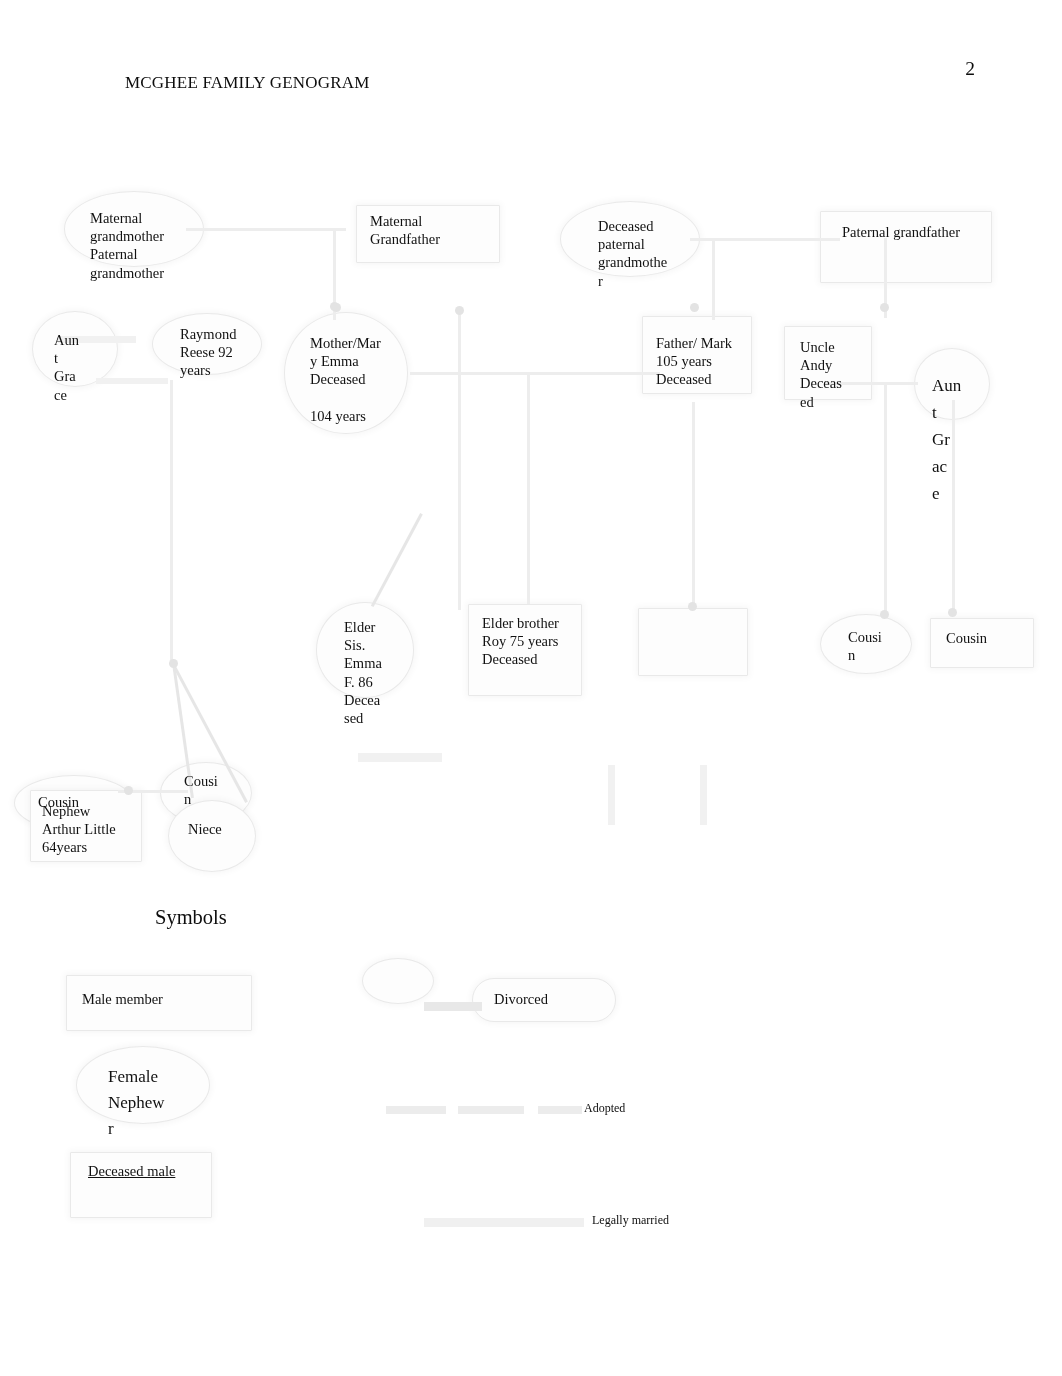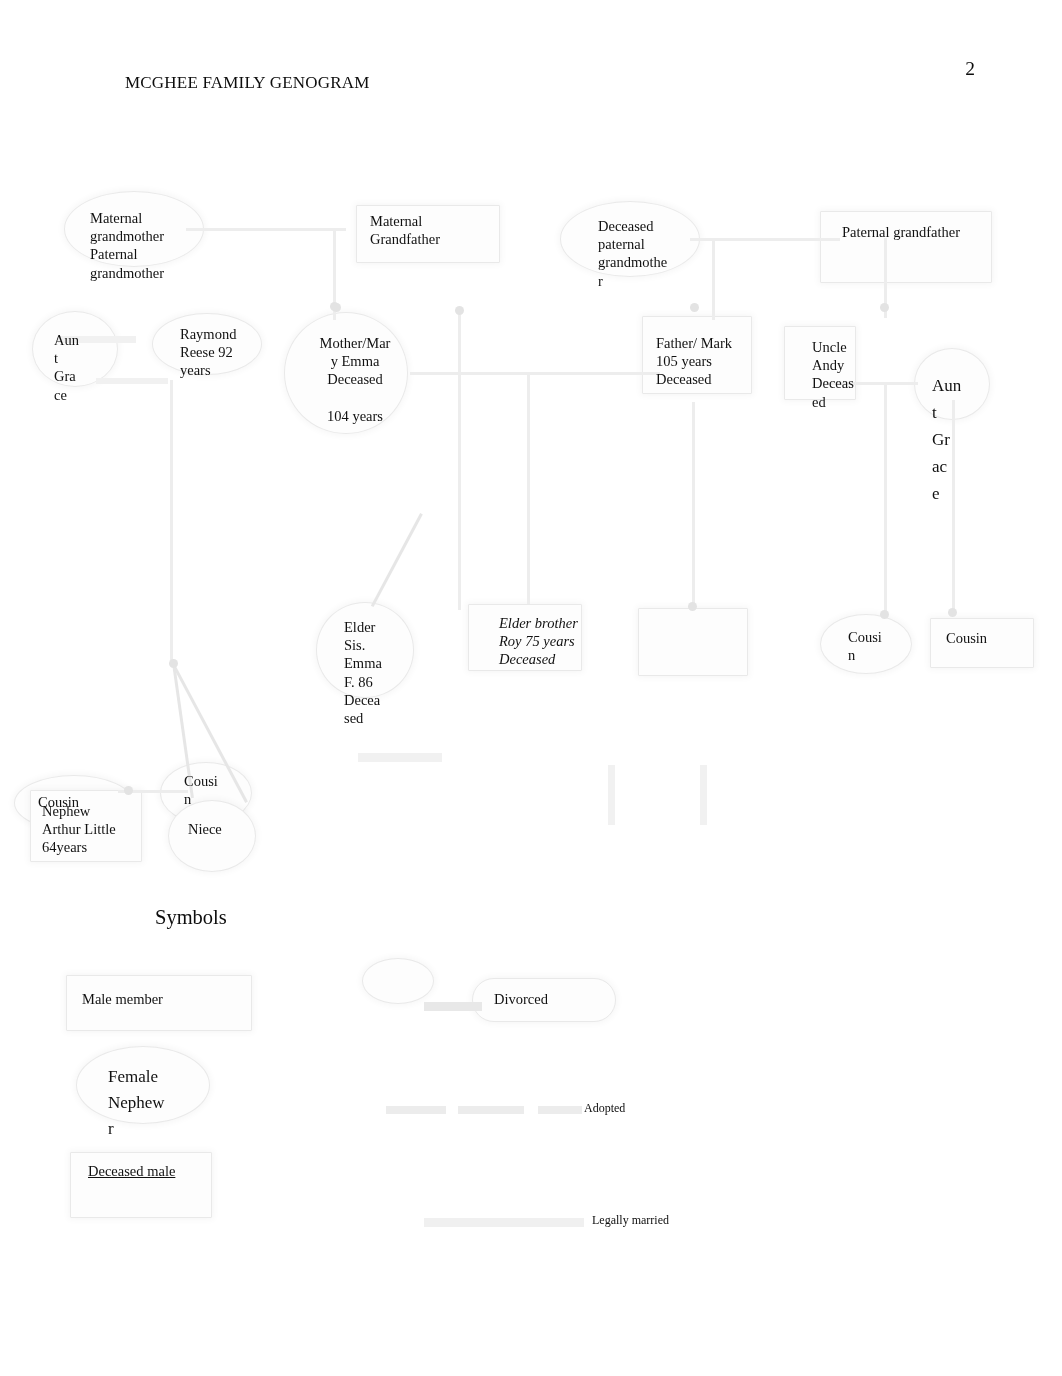--- a/index.html
+++ b/index.html
@@ -230,35 +230,35 @@
 
     <div class="node" style="left:152px; top:313px; width:110px; height:62px; padding:12px 0 0 28px;">
       <div class="shape oval"></div>
       <div class="label" style="width:72px;">Raymond
 Reese 92
 years</div>
     </div>
 
     <div class="node" style="left:284px; top:312px; width:124px; height:122px; padding:22px 0 0 26px;">
       <div class="shape oval"></div>
-      <div class="label" style="width:90px;text-align:center;">Mother/Mar
+      <div class="label" style="width:90px;">Mother/Mar
 y Emma
 Deceased
 
 104  years</div>
     </div>
 
     <div class="node" style="left:642px; top:316px; width:110px; height:78px; padding:18px 0 0 14px;">
       <div class="shape box"></div>
       <div class="label" style="white-space:pre; width:110px;">Father/ Mark
 105 years
 Deceased</div>
     </div>
 
-    <div class="node" style="left:784px; top:326px; width:72px; height:74px; padding:12px 0 0 28px;">
+    <div class="node" style="left:784px; top:326px; width:88px; height:74px; padding:12px 0 0 16px;">
       <div class="shape box"></div>
       <div class="label" style="width:56px;">Uncle
 Andy
 Deceas
 ed</div>
     </div>
 
     <div class="node" style="left:914px; top:348px; width:76px; height:72px; padding:24px 0 0 18px;">
       <div class="shape oval"></div>
       <div class="label" style="width:26px; font-size:17px; line-height:27px;">Aun
@@ -271,21 +271,21 @@
     <div class="node" style="left:316px; top:602px; width:98px; height:96px; padding:16px 0 0 28px;">
       <div class="shape oval"></div>
       <div class="label" style="width:48px;">Elder
 Sis.
 Emma
 F.   86
 Decea
 sed</div>
     </div>
 
-    <div class="node" style="left:468px; top:604px; width:114px; height:67px; padding:10px 0 0 31px;font-style:italic;">
+    <div class="node" style="left:468px; top:604px; width:114px; height:92px; padding:10px 0 0 14px;">
       <div class="shape box"></div>
       <div class="label" style="white-space:pre; width:120px;">Elder brother
 Roy 75 years
 Deceased</div>
     </div>
 
     <div class="node" style="left:638px; top:608px; width:110px; height:68px;">
       <div class="shape box"></div>
       <div class="label"></div>
     </div>

